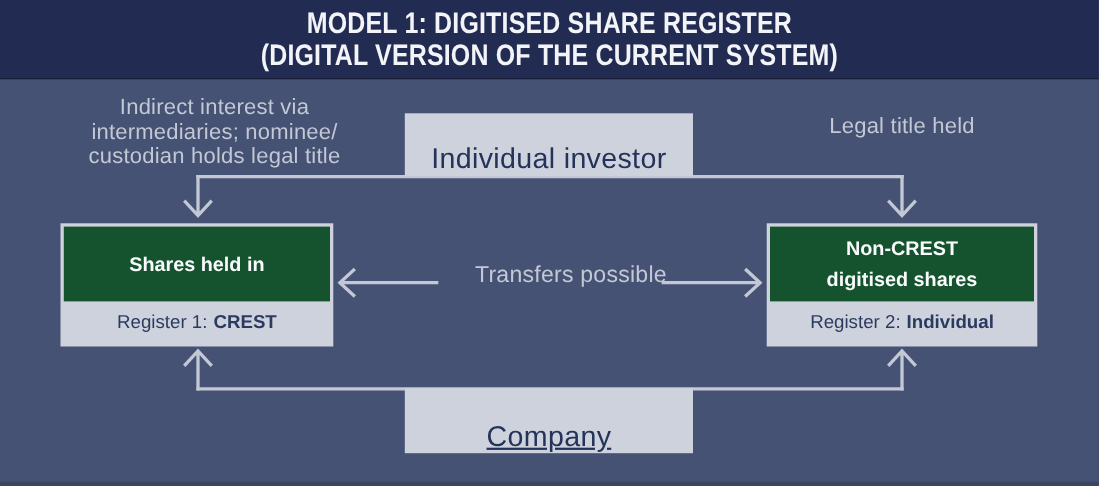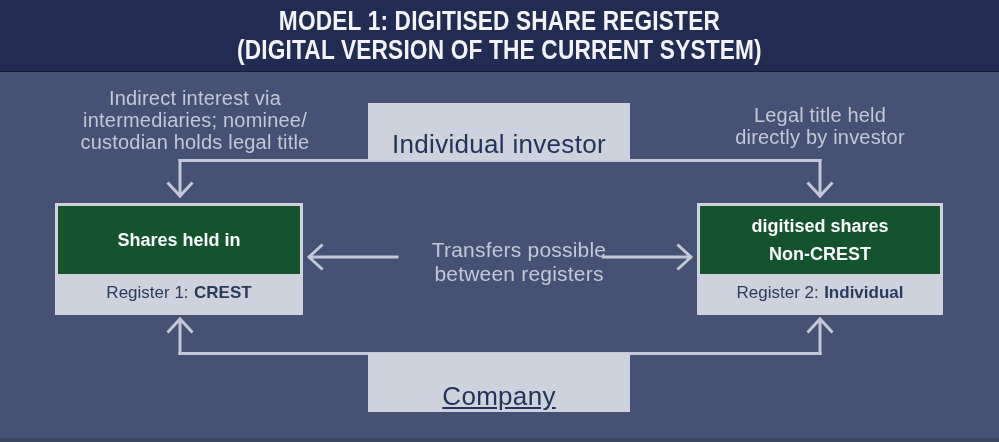--- a/index.html
+++ b/index.html
@@ -110,39 +110,37 @@
       <span>Shares held in</span>
     </div>
     <div class="register-label">
       <span class="reg-prefix">Register 1:</span>
       <span class="reg-name">CREST</span>
     </div>
   </div>
 
   <div class="register-box right">
     <div class="register-dark">
+      <span>Non-CREST</span>
       <span>digitised shares</span>
-      <span>Non-CREST</span>
     </div>
     <div class="register-label">
       <span class="reg-prefix">Register 2:</span>
       <span class="reg-name">Individual</span>
     </div>
   </div>
 
   <div class="note note-left">
     <span>Indirect interest via</span>
     <span>intermediaries; nominee/</span>
     <span>custodian holds legal title</span>
   </div>
 
   <div class="note note-right">
     <span>Legal title held</span>
-    <span>directly by investor</span>
   </div>
 
   <div class="note note-center">
     <span>Transfers possible</span>
-    <span>between registers</span>
   </div>
 
   <div class="bottom-edge"></div>
 </div>
 
 </body></html>

